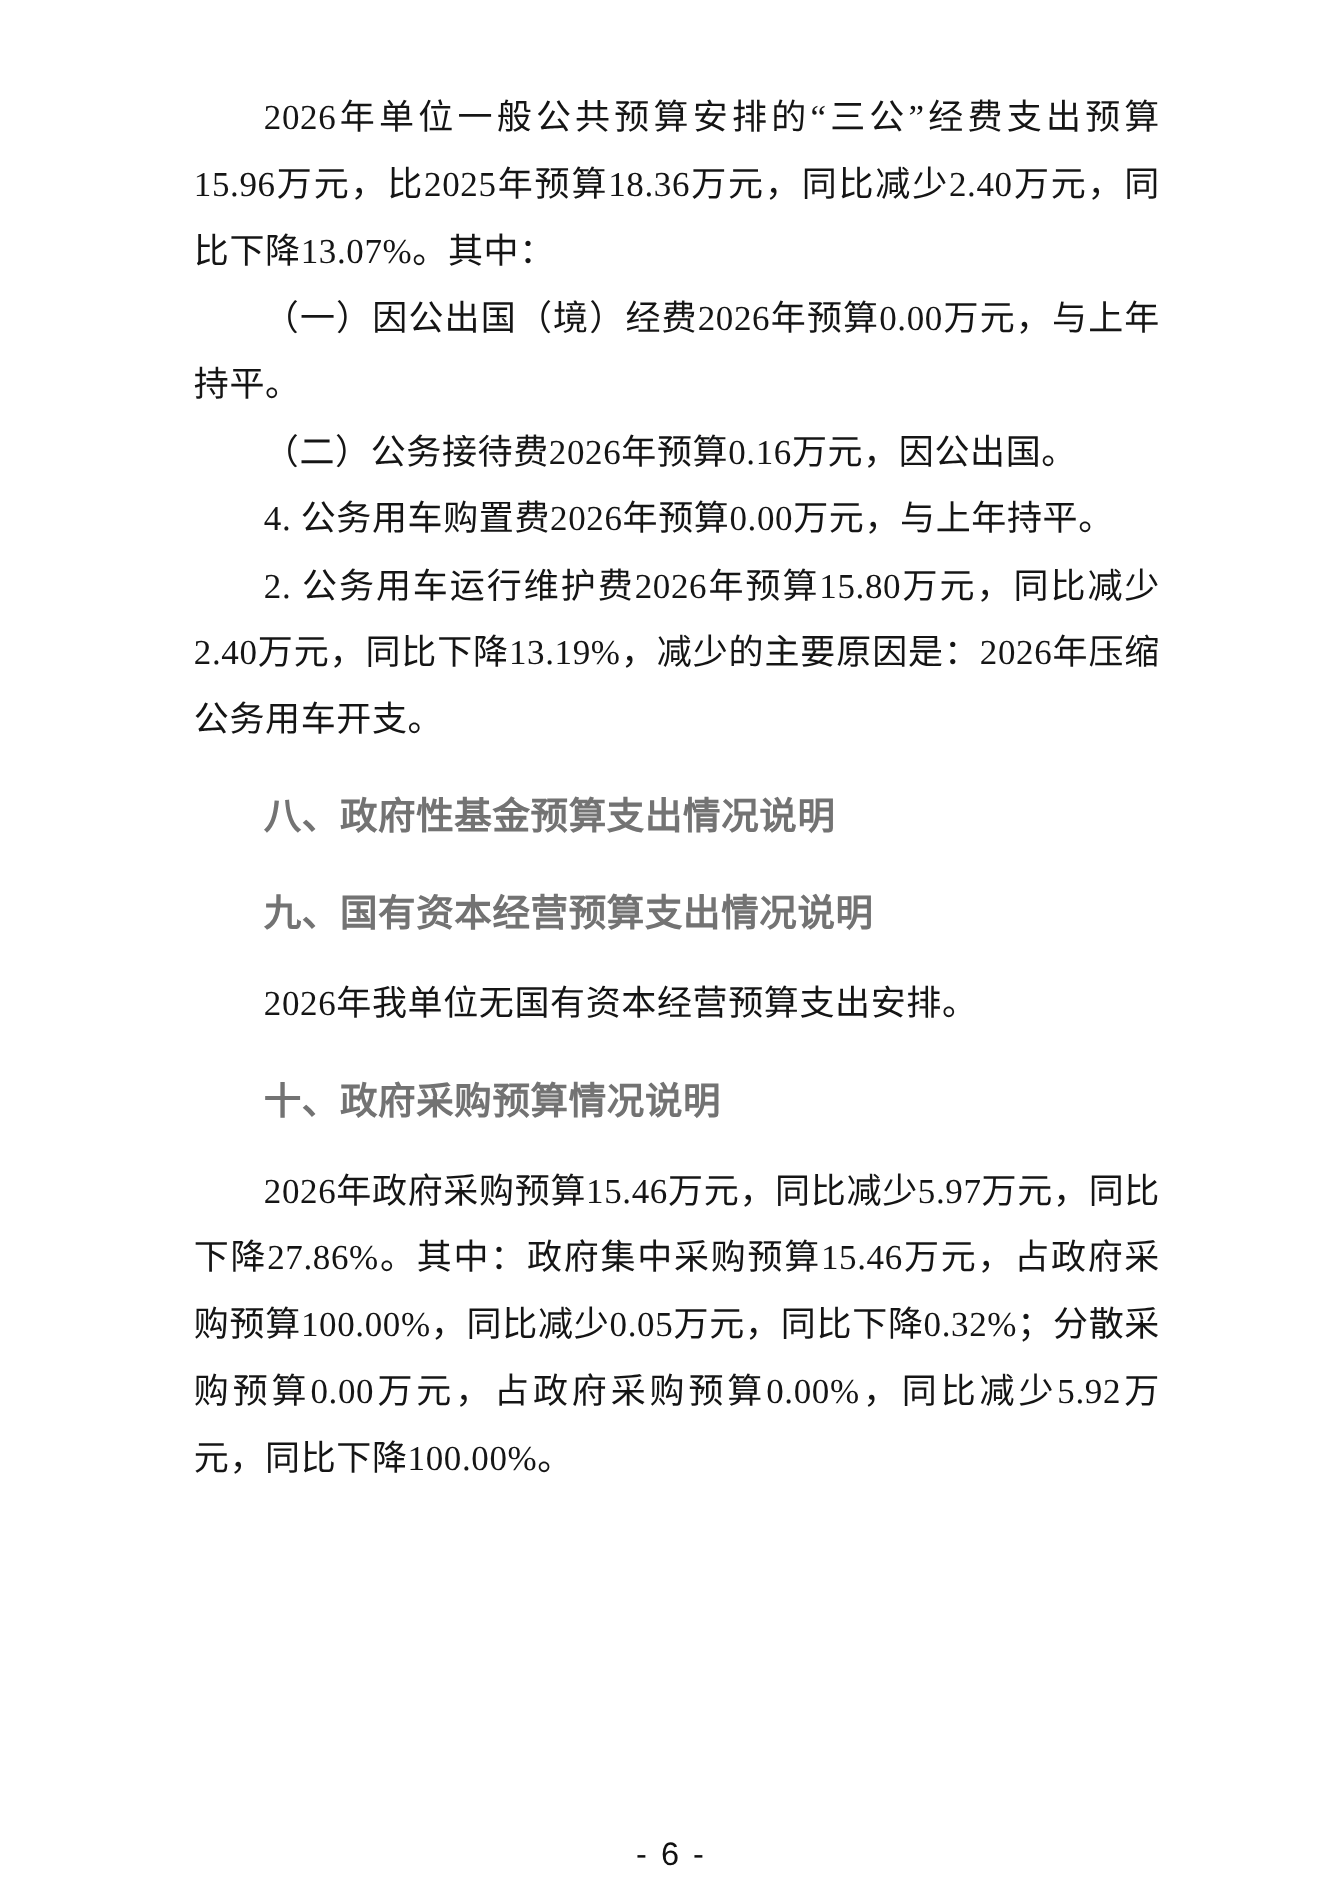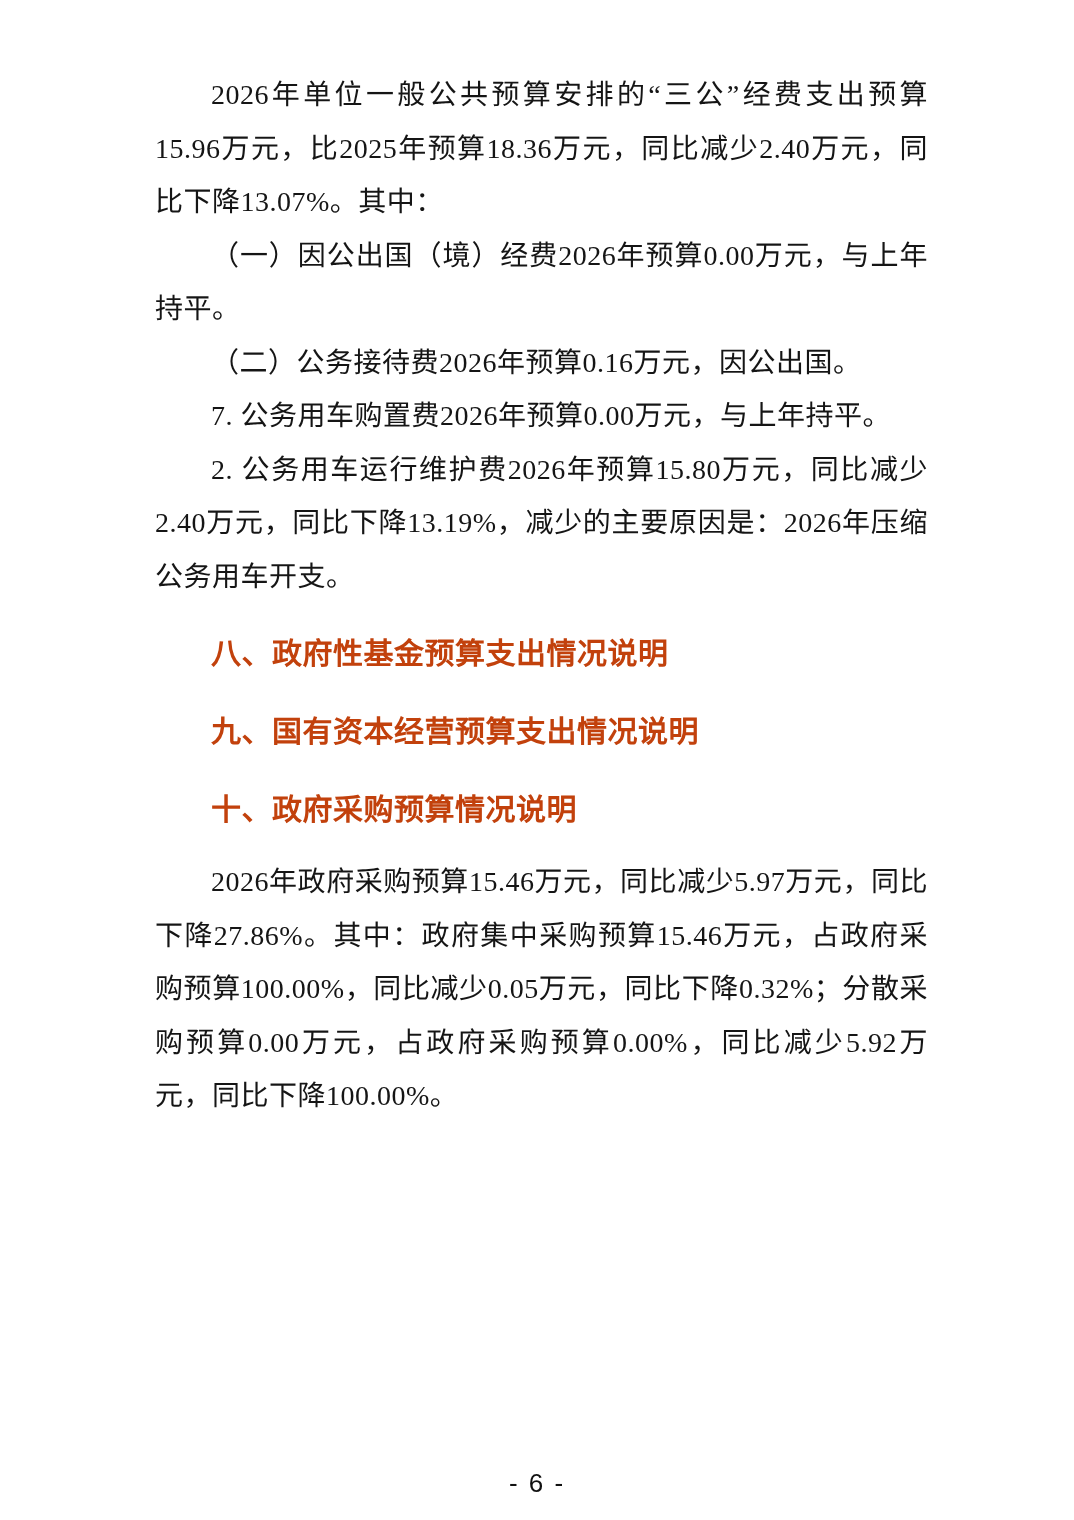--- a/index.html
+++ b/index.html
@@ -34,21 +34,21 @@
     color: #151515;
   }
   .heading {
     margin: 24px 0 18px 0;
     font-family: "Liberation Sans", sans-serif;
     font-size: 30px;
     font-weight: 700;
     line-height: 54px;
     letter-spacing: 0.5px;
     text-indent: 56px;
-    color: #c2410c;
+    color: #737373;
   }
   .page-footer {
     position: absolute;
     left: 0;
     right: 0;
     top: 1468px;
     text-align: center;
     font-family: "Liberation Sans", sans-serif;
     font-size: 26px;
     letter-spacing: 2px;
@@ -56,21 +56,22 @@
   }
 </style>
 </head>
 <body>
 
 <div class="page">
   <div class="content">
     <p class="para">2026年单位一般公共预算安排的“三公”经费支出预算15.96万元，比2025年预算18.36万元，同比减少2.40万元，同比下降13.07%。其中：</p>
     <p class="para">（一）因公出国（境）经费2026年预算0.00万元，与上年持平。</p>
     <p class="para">（二）公务接待费2026年预算0.16万元，因公出国。</p>
-    <p class="para">7. 公务用车购置费2026年预算0.00万元，与上年持平。</p>
+    <p class="para">4. 公务用车购置费2026年预算0.00万元，与上年持平。</p>
     <p class="para">2. 公务用车运行维护费2026年预算15.80万元，同比减少2.40万元，同比下降13.19%，减少的主要原因是：2026年压缩公务用车开支。</p>
     <h2 class="heading">八、政府性基金预算支出情况说明</h2>
     <h2 class="heading">九、国有资本经营预算支出情况说明</h2>
+    <p class="para">2026年我单位无国有资本经营预算支出安排。</p>
     <h2 class="heading">十、政府采购预算情况说明</h2>
     <p class="para">2026年政府采购预算15.46万元，同比减少5.97万元，同比下降27.86%。其中：政府集中采购预算15.46万元，占政府采购预算100.00%，同比减少0.05万元，同比下降0.32%；分散采购预算0.00万元，占政府采购预算0.00%，同比减少5.92万元，同比下降100.00%。</p>
   </div>
   <div class="page-footer">- 6 -</div>
 </div>
 
 </body></html>

